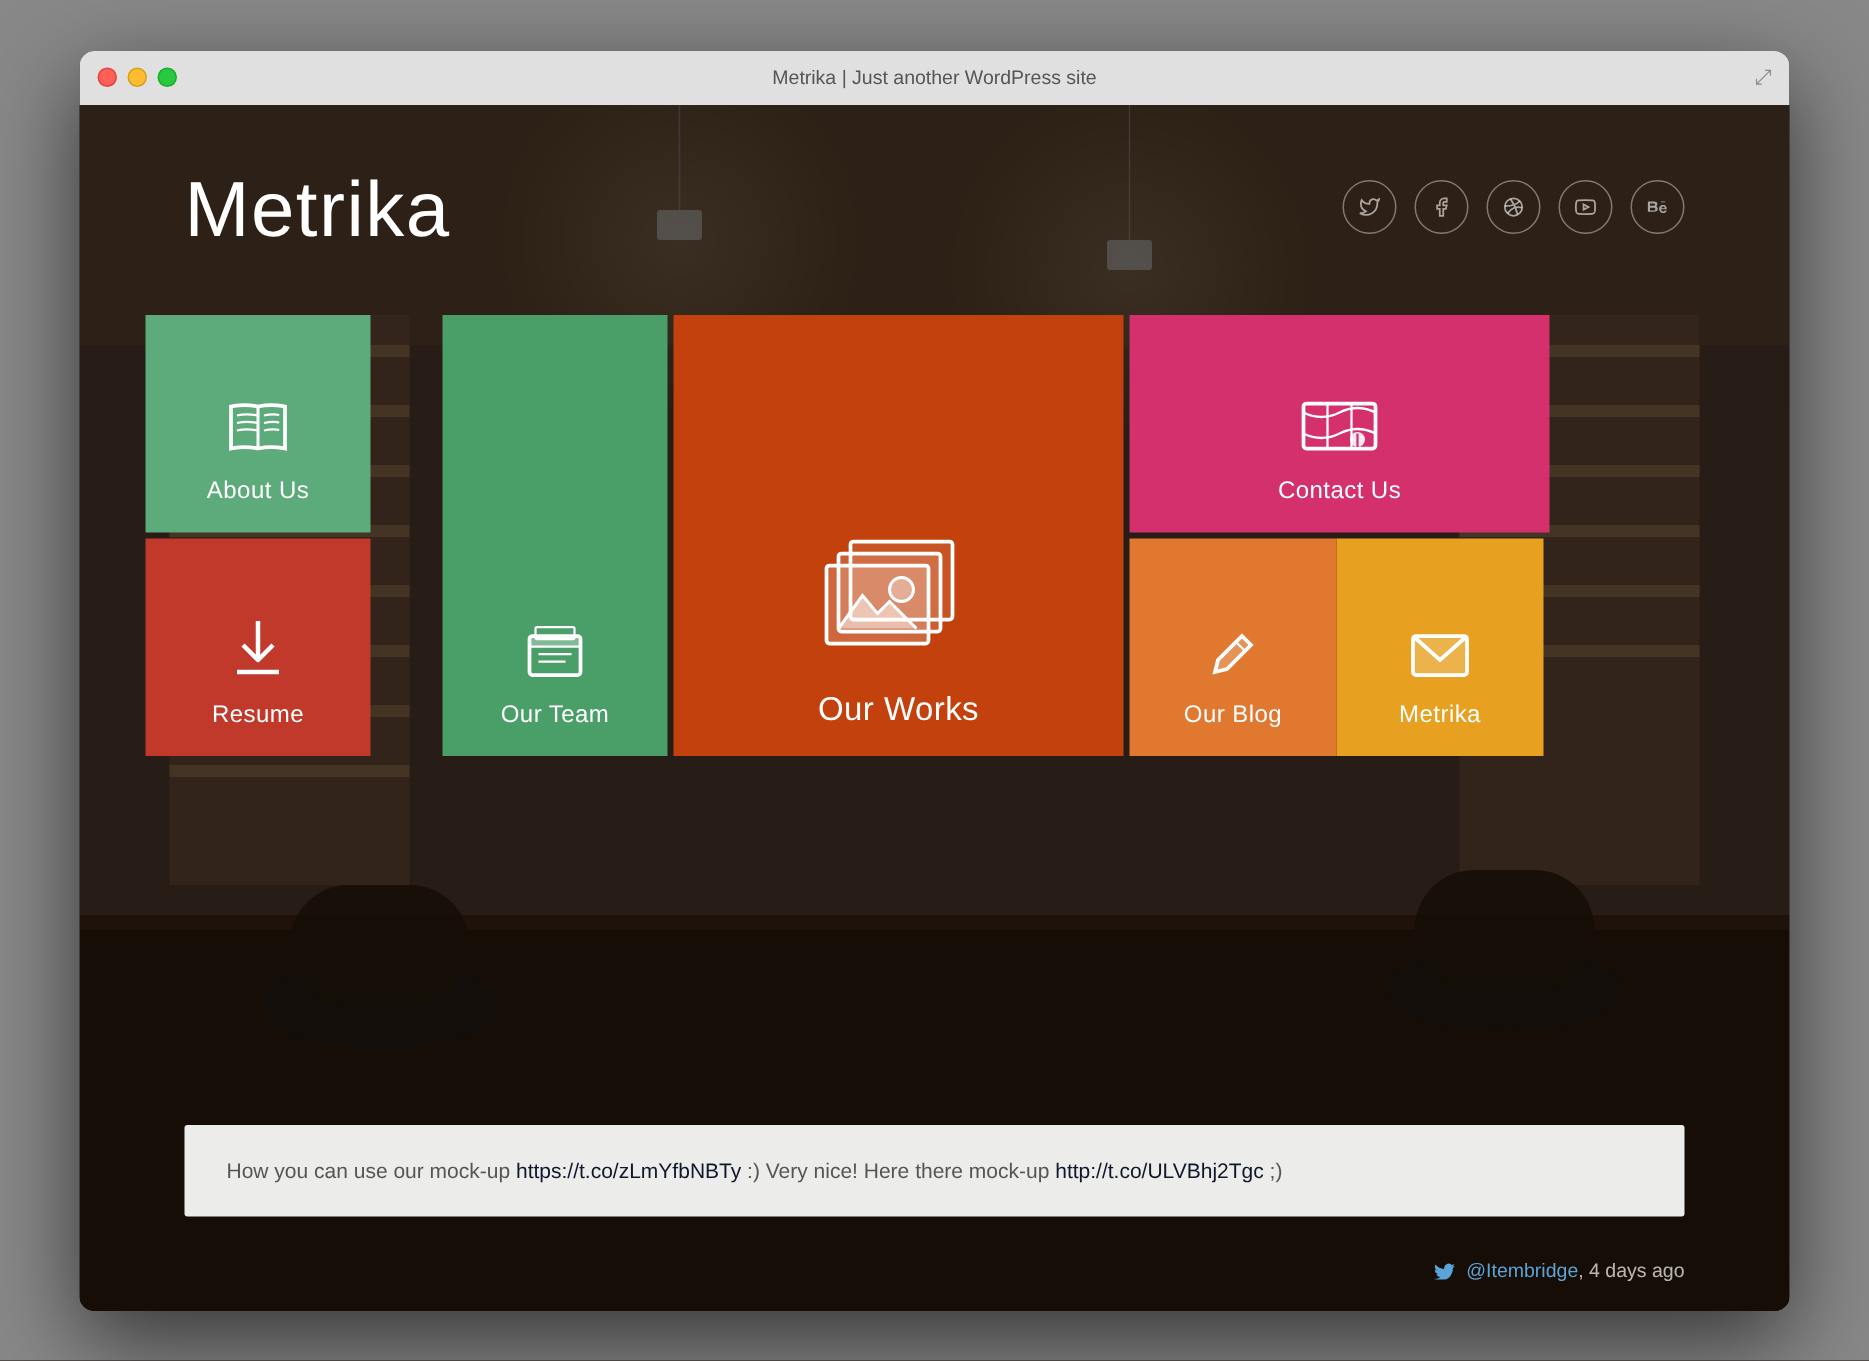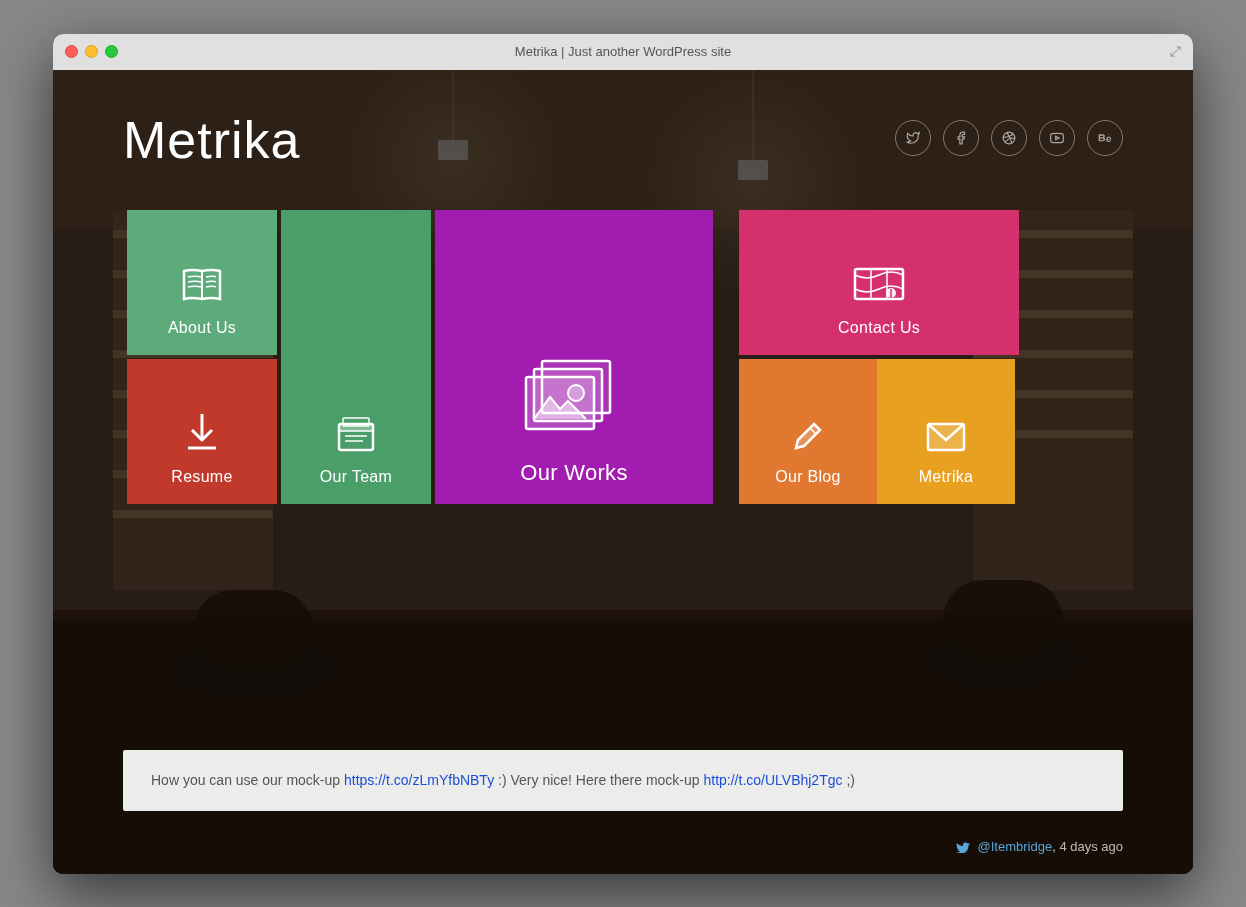--- a/index.html
+++ b/index.html
@@ -120,21 +120,21 @@
       justify-content: center;
       color: rgba(255,255,255,0.6);
       font-size: 14px;
       cursor: pointer;
     }
 
     
     .tiles-container {
       display: flex;
       gap: 0;
-      padding: 0 74px;
+      padding: 0 44px;
       flex: 1;
       align-items: flex-start;
       margin-top: 20px;
     }
 
     .tiles-column {
       display: flex;
       flex-direction: column;
     }
 
@@ -179,38 +179,39 @@
     .tile-resume {
       width: 150px;
       height: 145px;
       background: #c0392b;
     }
 
     
     .col-2 {
       width: 150px;
       margin-right: 4px;
+      margin-left: 44px;
     }
 
     .tile-our-team {
       width: 150px;
       height: 145px;
       background: #4a9e68;
     }
 
     
     .col-3 {
       width: 300px;
       margin-right: 4px;
     }
 
     .tile-our-works {
-      width: 278px;
+      width: 300px;
       height: 294px;
-      background: #a21caf;
+      background: #c2410c;
     }
 
     .tile-our-works .tile-icon {
       font-size: 70px;
       margin-bottom: 12px;
     }
 
     .tile-our-works .tile-label {
       font-size: 22px;
     }
@@ -253,21 +254,21 @@
       padding: 20px 28px;
     }
 
     .bottom-bar-text {
       font-size: 14px;
       color: #555;
       line-height: 1.5;
     }
 
     .bottom-bar-text a {
-      color: #1d4ed8;
+      color: #0f172a;
       text-decoration: none;
     }
 
     .twitter-credit {
       text-align: right;
       margin: 8px 70px 0;
       font-size: 13px;
       color: rgba(255,255,255,0.7);
       padding-bottom: 20px;
     }

